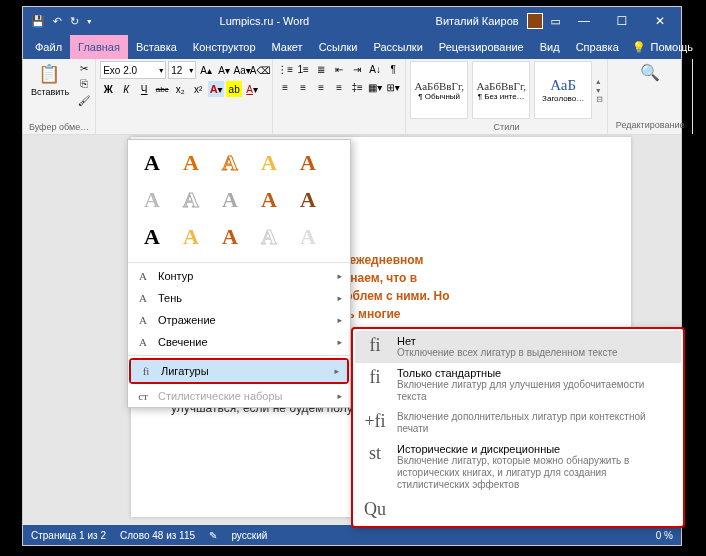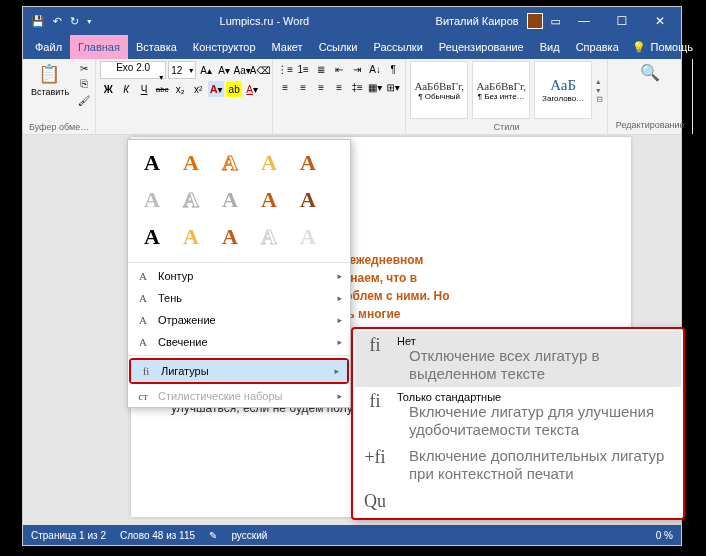--- a/index.html
+++ b/index.html
@@ -24,21 +24,21 @@
 
 .ribbon { height: 76px; background: #f3f3f3; border-bottom: 1px solid #ddd; display: flex; font-size: 10px; }
 .rgroup { border-right: 1px solid #e1e1e1; padding: 2px 4px; display: flex; flex-direction: column; justify-content: space-between; }
 .rgroup .lbl { font-size: 9px; color: #666; text-align: center; margin-top: 2px; }
 .rgroup .content { display: flex; gap: 4px; flex: 1; }
 .paste-btn { display: flex; flex-direction: column; align-items: center; gap: 2px; padding: 2px 4px; }
 .clip-side { display: flex; flex-direction: column; gap: 2px; font-size: 10px; }
 .icon-small { width: 14px; height: 14px; display: inline-flex; align-items: center; justify-content: center; }
 
 .font-group .row1 { display: flex; gap: 2px; align-items: center; }
-.font-name { width: 66px; height: 18px; border: 1px solid #ccc; font-size: 10px; padding: 0 2px; display: flex; align-items: center; background: #fff; flex-direction: column; }
+.font-name { width: 66px; height: 18px; border: 1px solid #ccc; font-size: 10px; padding: 0 2px; display: flex; align-items: center; background: #fff; }
 .font-size { width: 28px; height: 18px; border: 1px solid #ccc; font-size: 10px; padding: 4px 2px; display: flex; align-items: center; background: #fff; }
 .tiny-btn { width: 16px; height: 16px; border: none; background: none; font-size: 10px; display: inline-flex; align-items: center; justify-content: center; cursor: pointer; }
 .font-group .row2 { display: flex; gap: 2px; margin-top: 2px; align-items: center; }
 .fmt-a { font-size: 11px; font-weight: bold; color: #c00; }
 
 .para-group .row { display: flex; gap: 2px; }
 
 .styles-group { display: flex; gap: 2px; }
 .style-box { width: 58px; height: 58px; border: 1px solid #ddd; display: flex; flex-direction: column; align-items: center; justify-content: center; font-size: 8px; background: #fff; }
 .style-box .samp { font-size: 11px; color: #333; font-family: serif; }
@@ -62,21 +62,21 @@
 .dd-item .ico { width: 14px; text-align: center; color: #555; font-family: serif; }
 .dd-item .arrow { margin-left: auto; font-size: 9px; color: #666; }
 .dd-highlight { border: 2px solid #c00; border-radius: 4px; margin: 1px; }
 
 
 .submenu { position: absolute; left: 328px; top: 320px; width: 334px; background: #fff; border: 2px solid #c00; border-radius: 4px; box-shadow: 2px 2px 8px rgba(0,0,0,.25); font-size: 10px; z-index: 11; padding: 2px; }
 .sm-item { display: flex; gap: 8px; padding: 4px 6px; cursor: pointer; align-items: flex-start; }
 .sm-item.hover { background: #e6e6e6; }
 .sm-item .ico { width: 28px; font-family: "Times New Roman", serif; font-size: 18px; color: #555; text-align: center; flex-shrink: 0; }
 .sm-item .txt .t { font-size: 11px; color: #000; font-weight: 500; }
-.sm-item .txt .d { font-size: 15px; color: #777; line-height: 1.2; margin-left: 12px; }
+.sm-item .txt .d { font-size: 10px; color: #777; line-height: 1.2; }
 
 
 .statusbar { height: 20px; background: #2b579a; color: #fff; font-size: 10px; display: flex; align-items: center; gap: 14px; padding: 0 8px; }
 .statusbar .sp { flex: 1; }
 
 
 .watermark { position: absolute; left: 150px; top: 245px; font-size: 34px; color: rgba(0,0,0,.08); font-weight: bold; letter-spacing: 2px; pointer-events: none; z-index: 5; }
 </style>
 </head>
 <body>
@@ -302,20 +302,27 @@
           <div class="d">Включение лигатур для улучшения удобочитаемости текста</div>
         </span>
       </div>
       <div class="sm-item">
         <span class="ico">+fi</span>
     <span class="txt">
           <div class="d">Включение дополнительных лигатур при контекстной печати</div>
         </span>
       </div>
       <div class="sm-item">
+        <span class="ico">st</span>
+    <span class="txt">
+          <div class="t">Исторические и дискреционные</div>
+          <div class="d">Включение лигатур, которые можно обнаружить в исторических книгах, и лигатур для создания стилистических эффектов</div>
+        </span>
+      </div>
+      <div class="sm-item">
         <span class="ico">Qu</span>
       </div>
     </div>
 
   <div class="statusbar">
     <span>Страница 1 из 2</span>
     <span>Слово 48 из 115</span>
     <span>✎</span>
     <span>русский</span>
     <span class="sp"></span>

